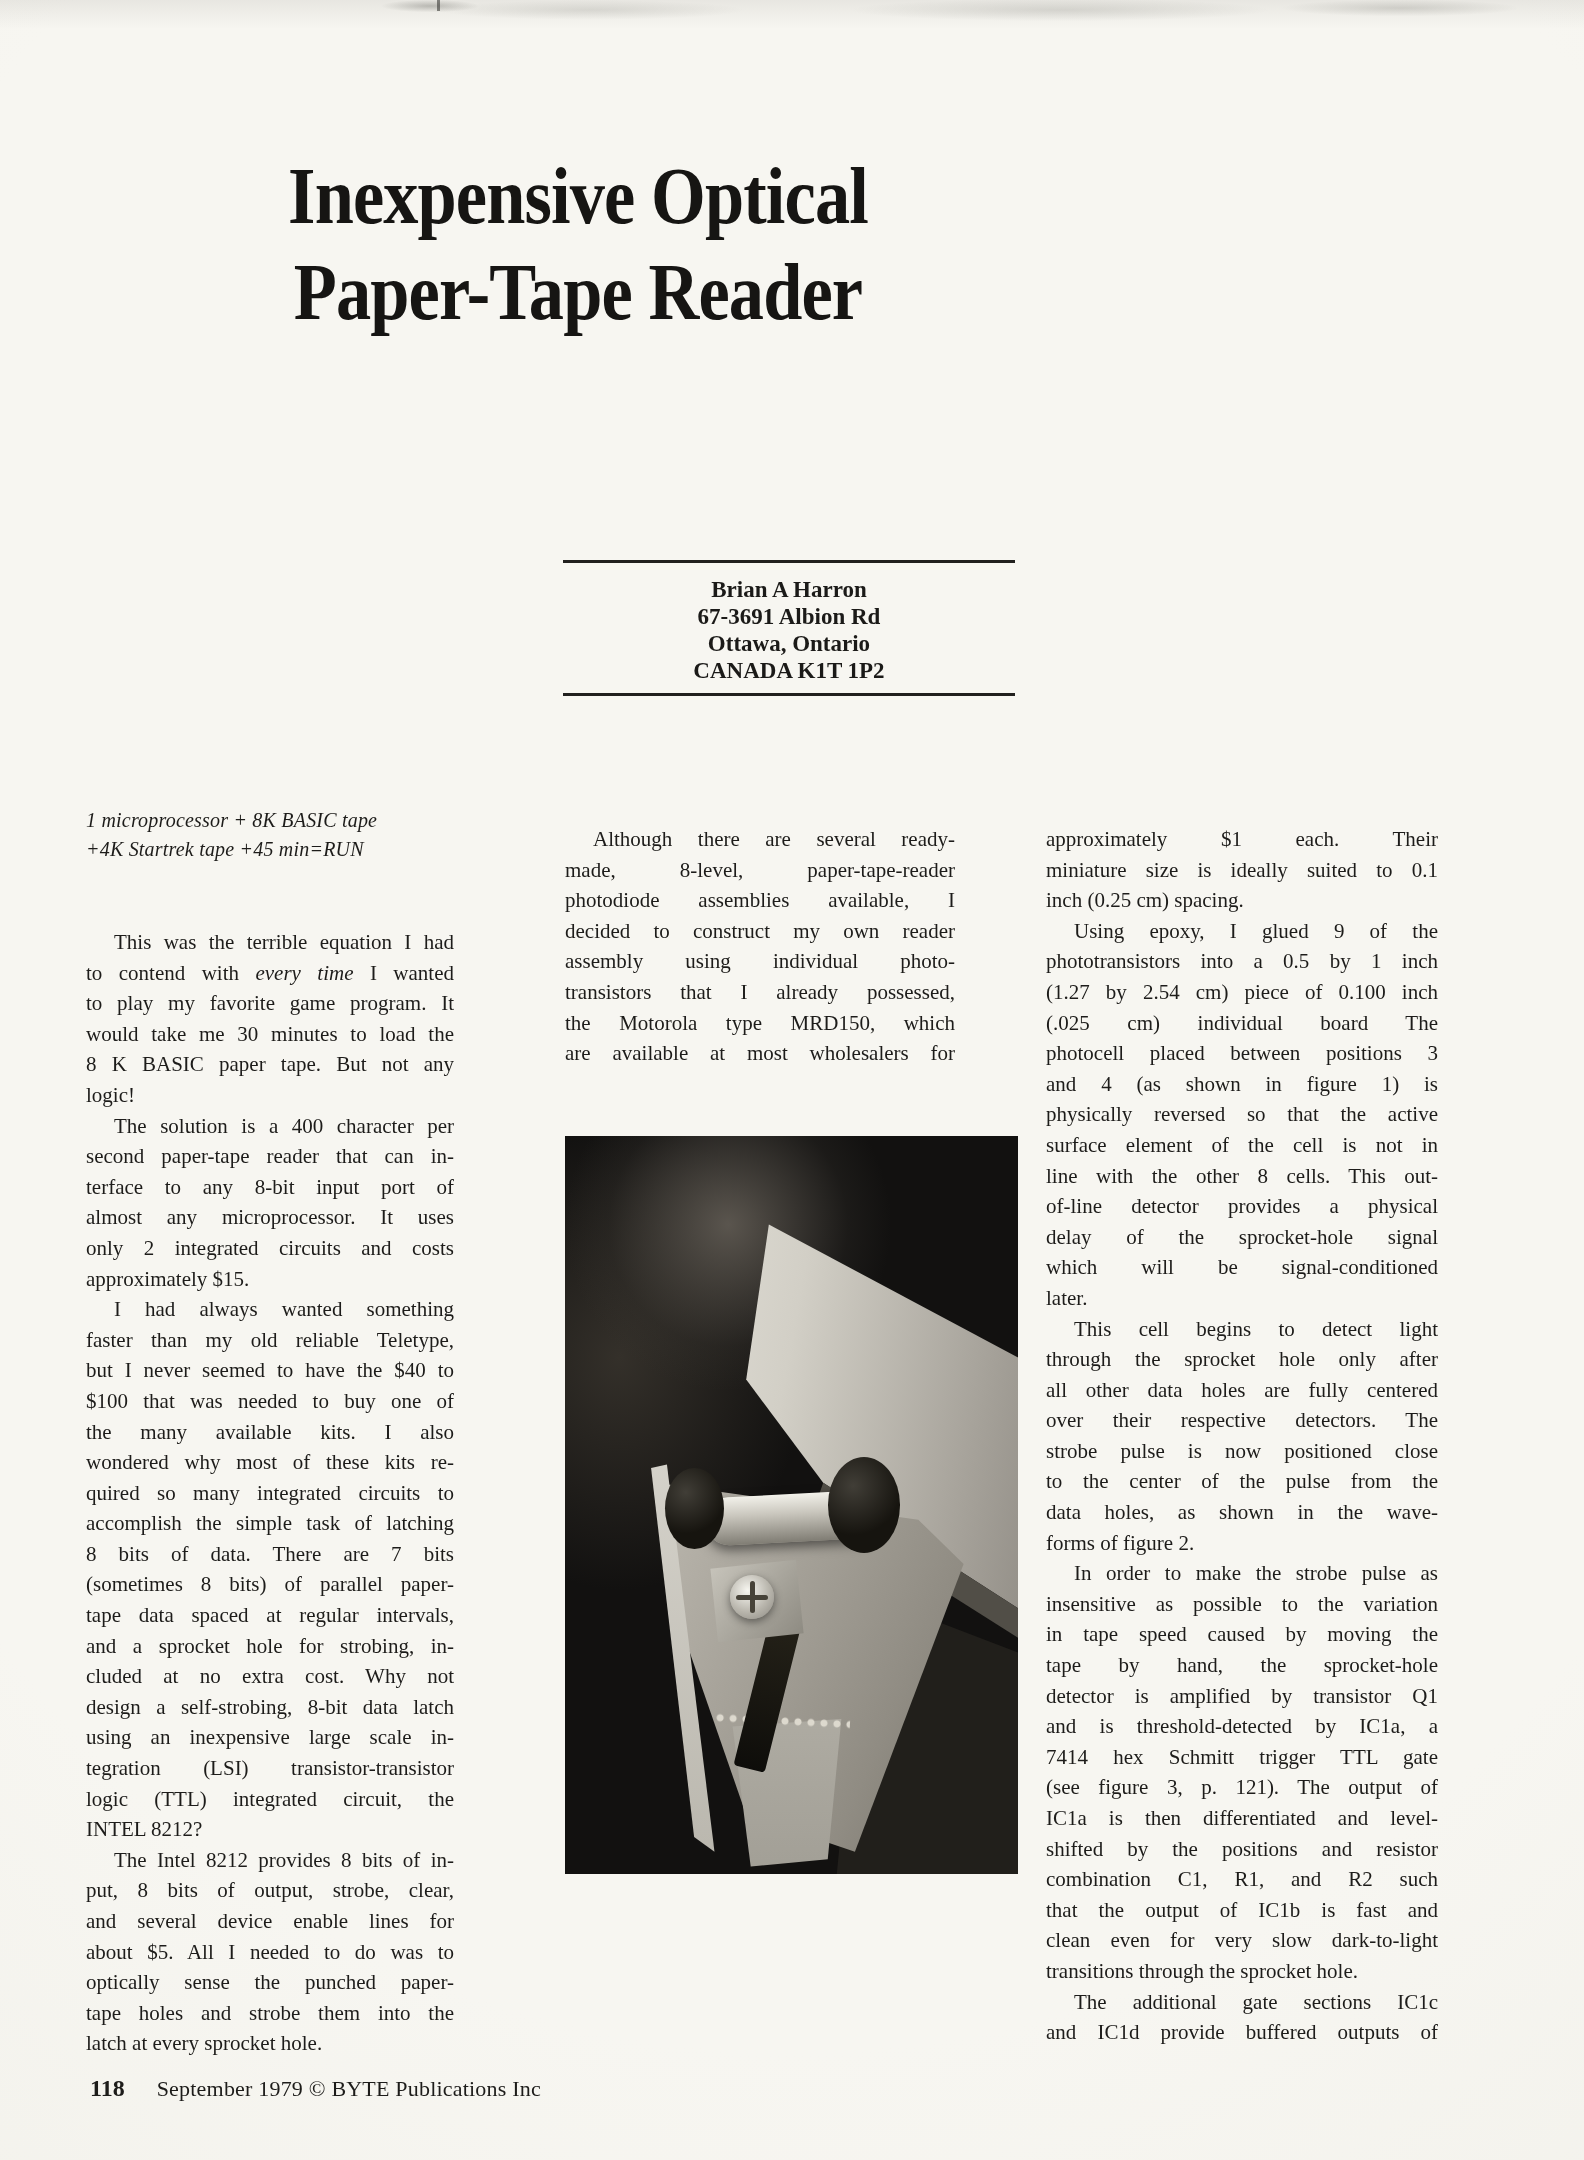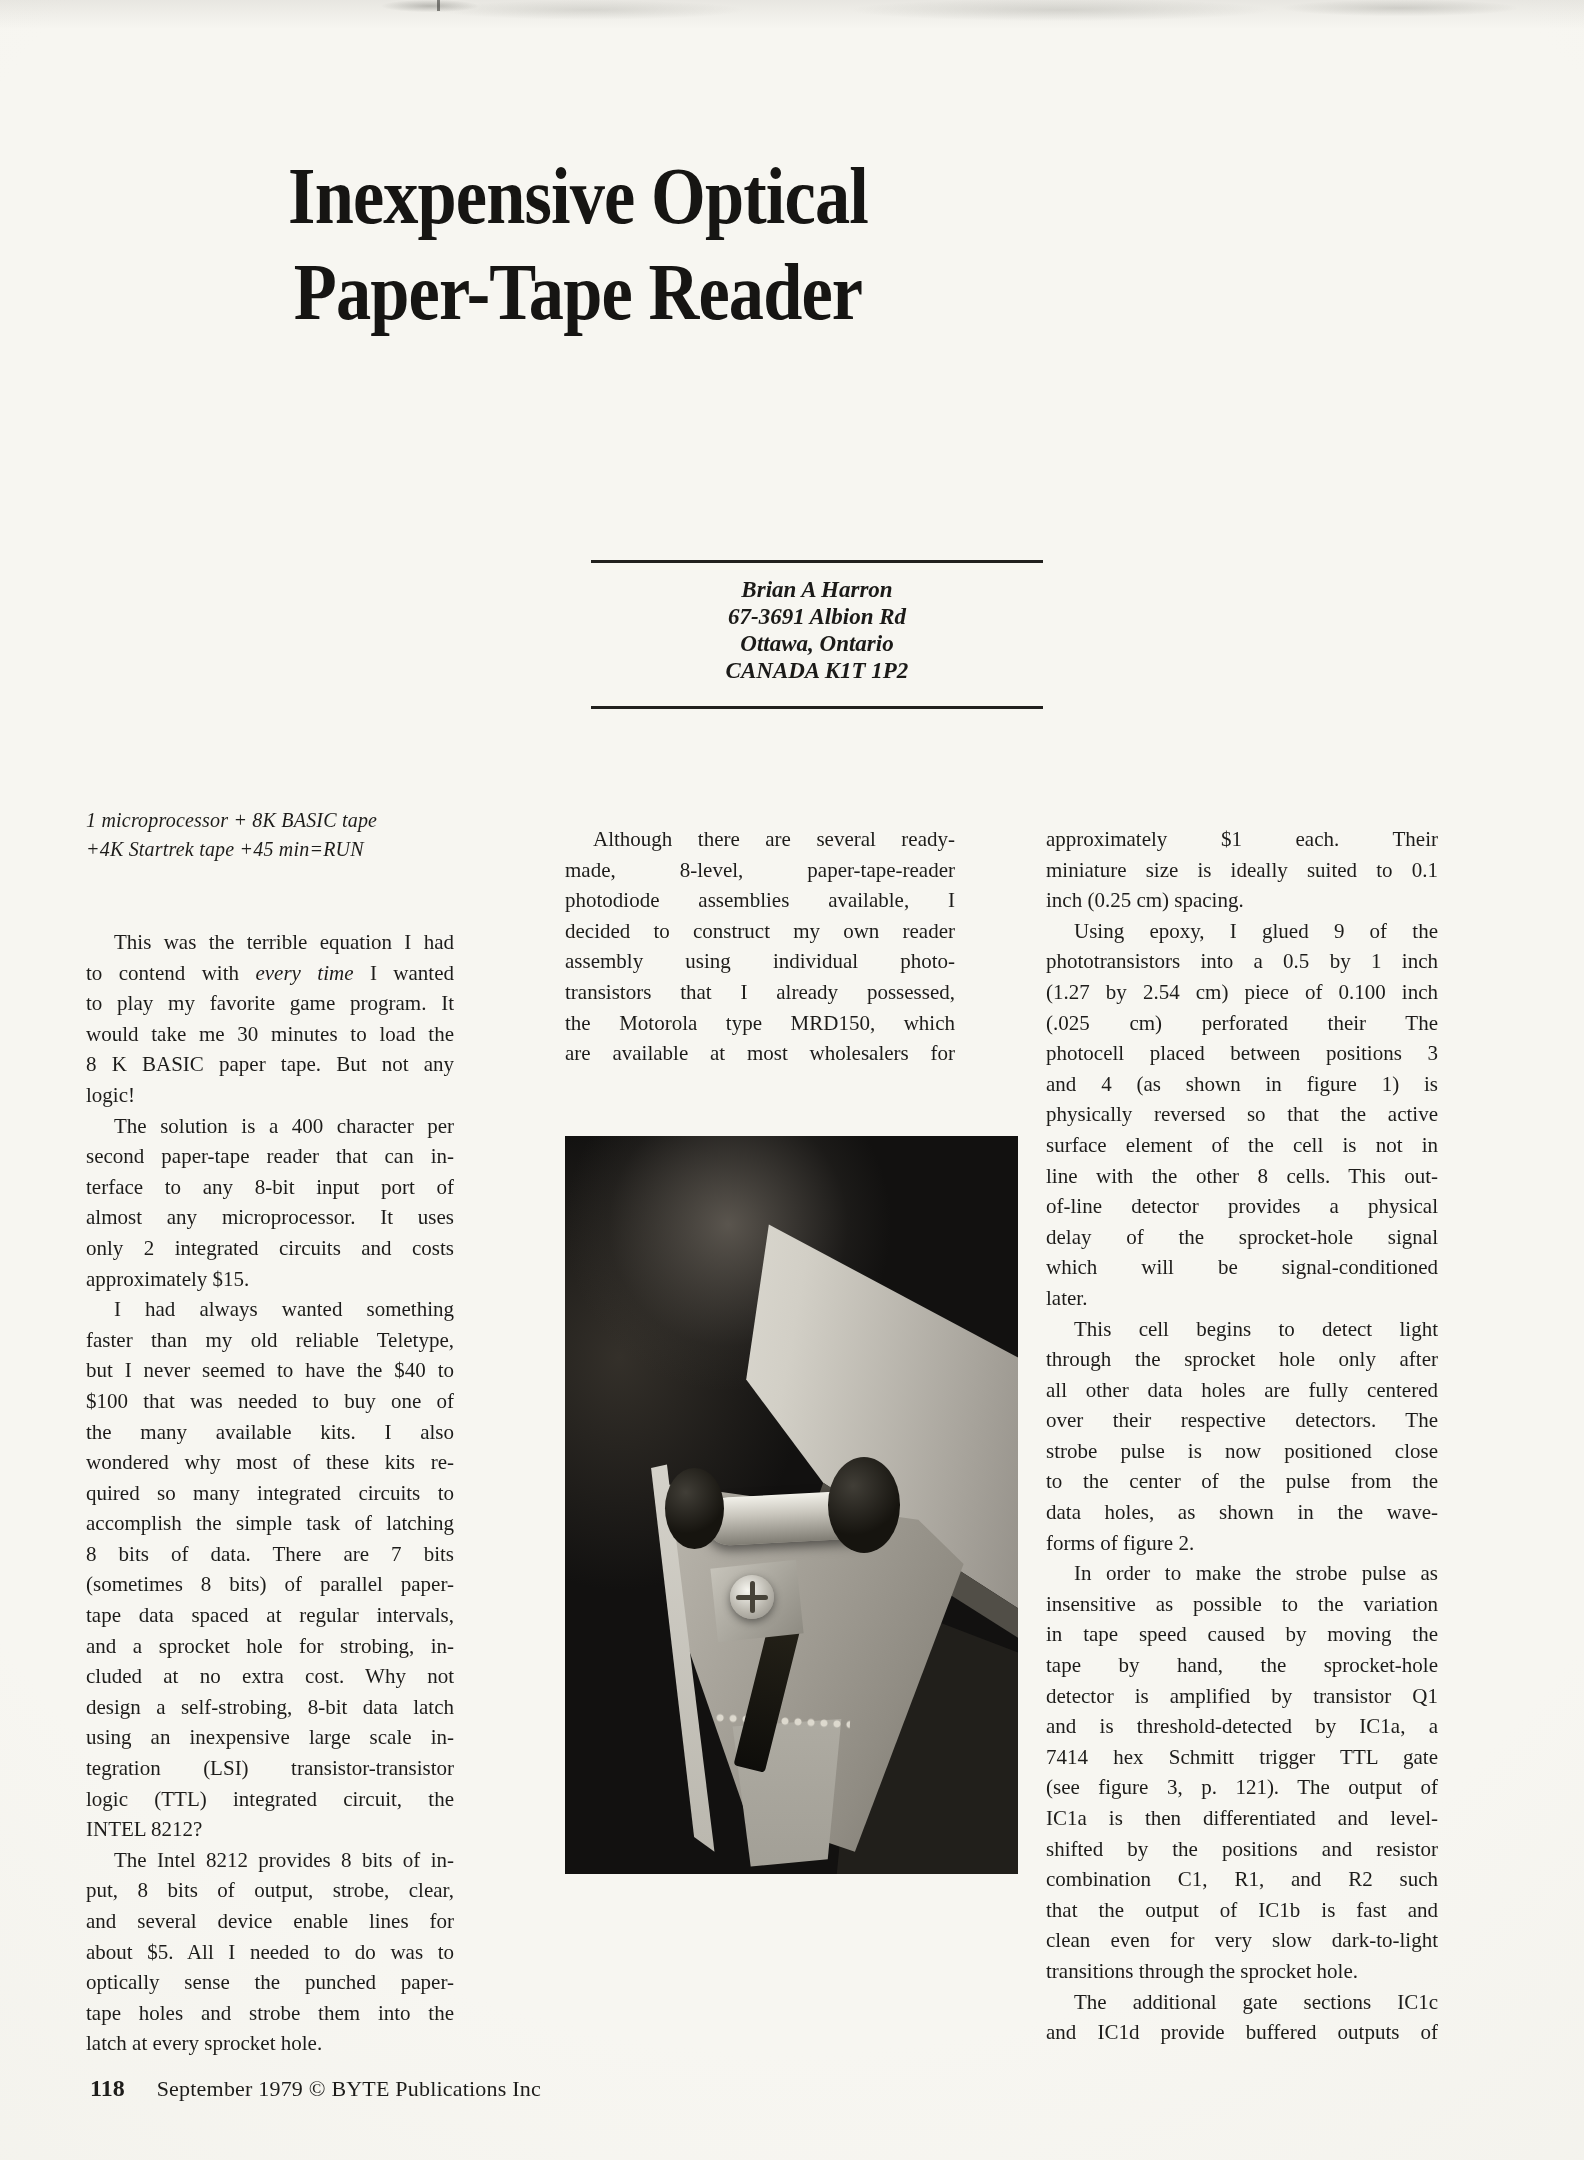--- a/index.html
+++ b/index.html
@@ -29,25 +29,25 @@
     position:absolute;left:178px;top:148px;width:800px;
     text-align:center;font-weight:bold;
     font-size:80px;line-height:96px;letter-spacing:-1px;
     color:#161513;
     transform:scaleX(0.88);transform-origin:50% 0;
     margin:0;
   }
 
   
   .author{
-    position:absolute;left:591px;top:560px;width:452px;
+    position:absolute;left:563px;top:560px;width:452px;
     border-top:3px solid #21201e;border-bottom:3px solid #21201e;
-    padding:13px 0 22px 0;
+    padding:13px 0 9px 0;
     text-align:center;font-weight:bold;
-    font-size:23px;line-height:27px;color:#1b1a18;font-style:italic;
+    font-size:23px;line-height:27px;color:#1b1a18;
   }
 
   
   .col{position:absolute;}
   .col-left{left:86px;top:806px;width:368px;}
   .col-mid{left:565px;top:824px;width:390px;}
   .col-right{left:1046px;top:824px;width:392px;}
 
   .equation{
     font-style:italic;font-size:20px;line-height:29px;
@@ -257,21 +257,21 @@
     <div class="body-text">
         <div class="para">
           <div class="tline">approximately $1 each. Their</div>
           <div class="tline">miniature size is ideally suited to 0.1</div>
           <div class="tline lastline">inch (0.25 cm) spacing.</div>
         </div>
         <div class="para">
           <div class="tline indent">Using epoxy, I glued 9 of the</div>
           <div class="tline">phototransistors into a 0.5 by 1 inch</div>
           <div class="tline">(1.27 by 2.54 cm) piece of 0.100 inch</div>
-          <div class="tline">(.025 cm) perforated their The</div>
+          <div class="tline">(.025 cm) individual board The</div>
           <div class="tline">photocell placed between positions 3</div>
           <div class="tline">and 4 (as shown in figure 1) is</div>
           <div class="tline">physically reversed so that the active</div>
           <div class="tline">surface element of the cell is not in</div>
           <div class="tline">line with the other 8 cells. This out-</div>
           <div class="tline">of-line detector provides a physical</div>
           <div class="tline">delay of the sprocket-hole signal</div>
           <div class="tline">which will be signal-conditioned</div>
           <div class="tline lastline">later.</div>
         </div>

